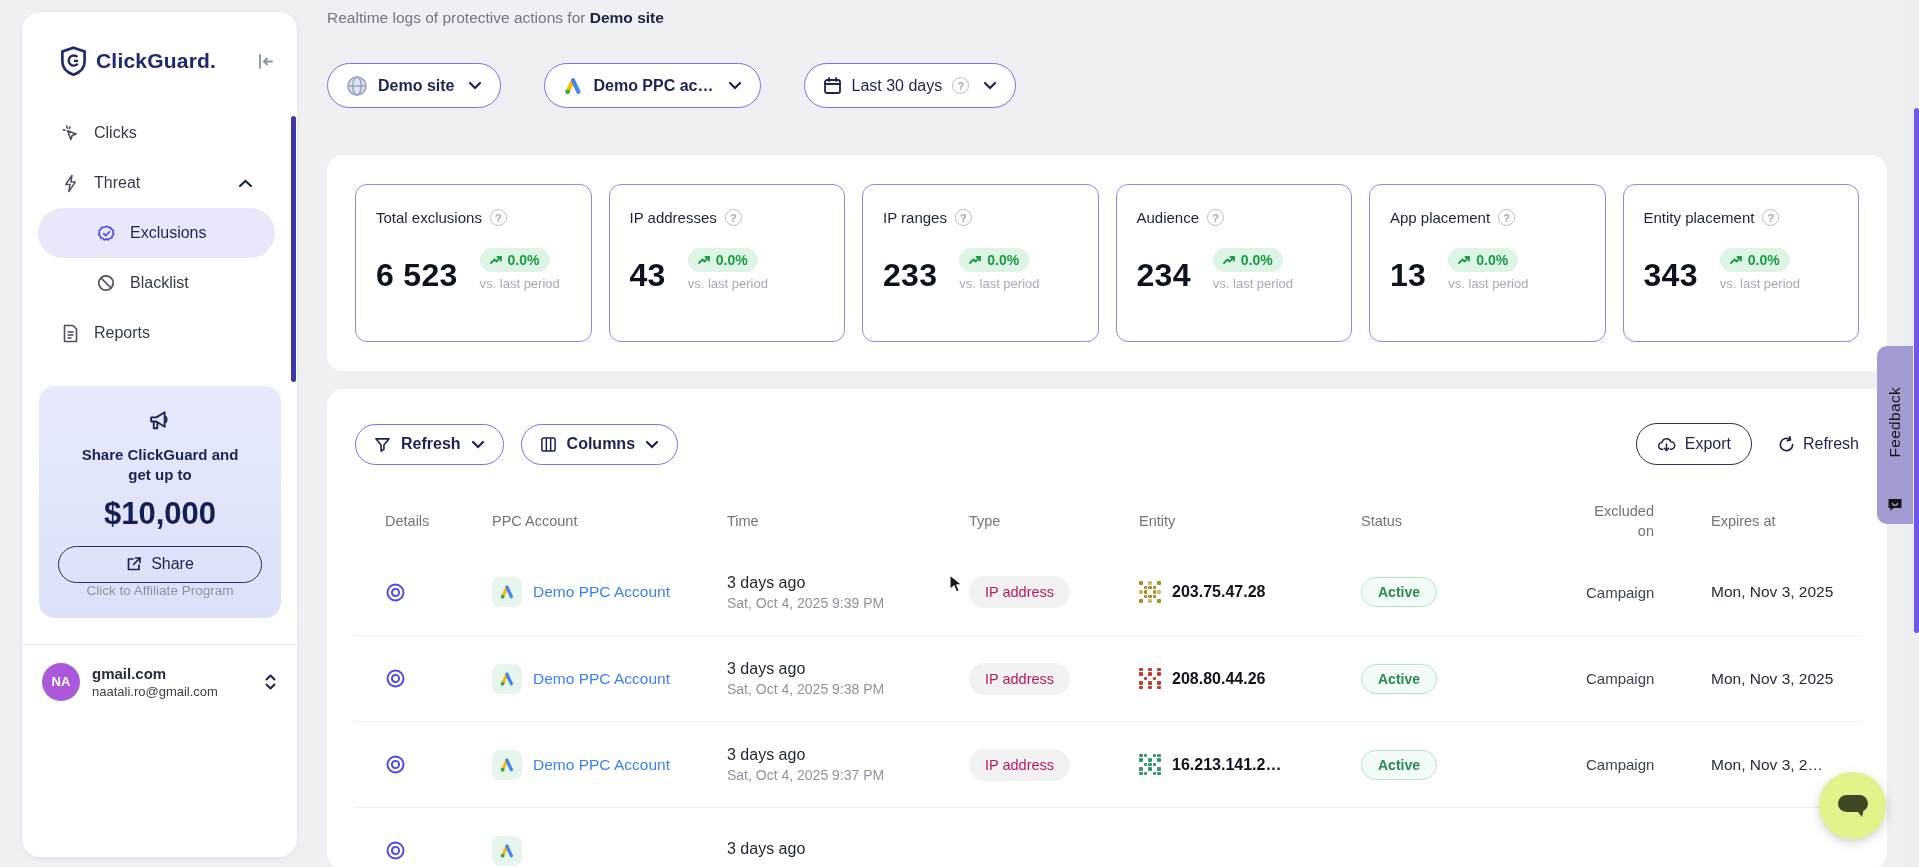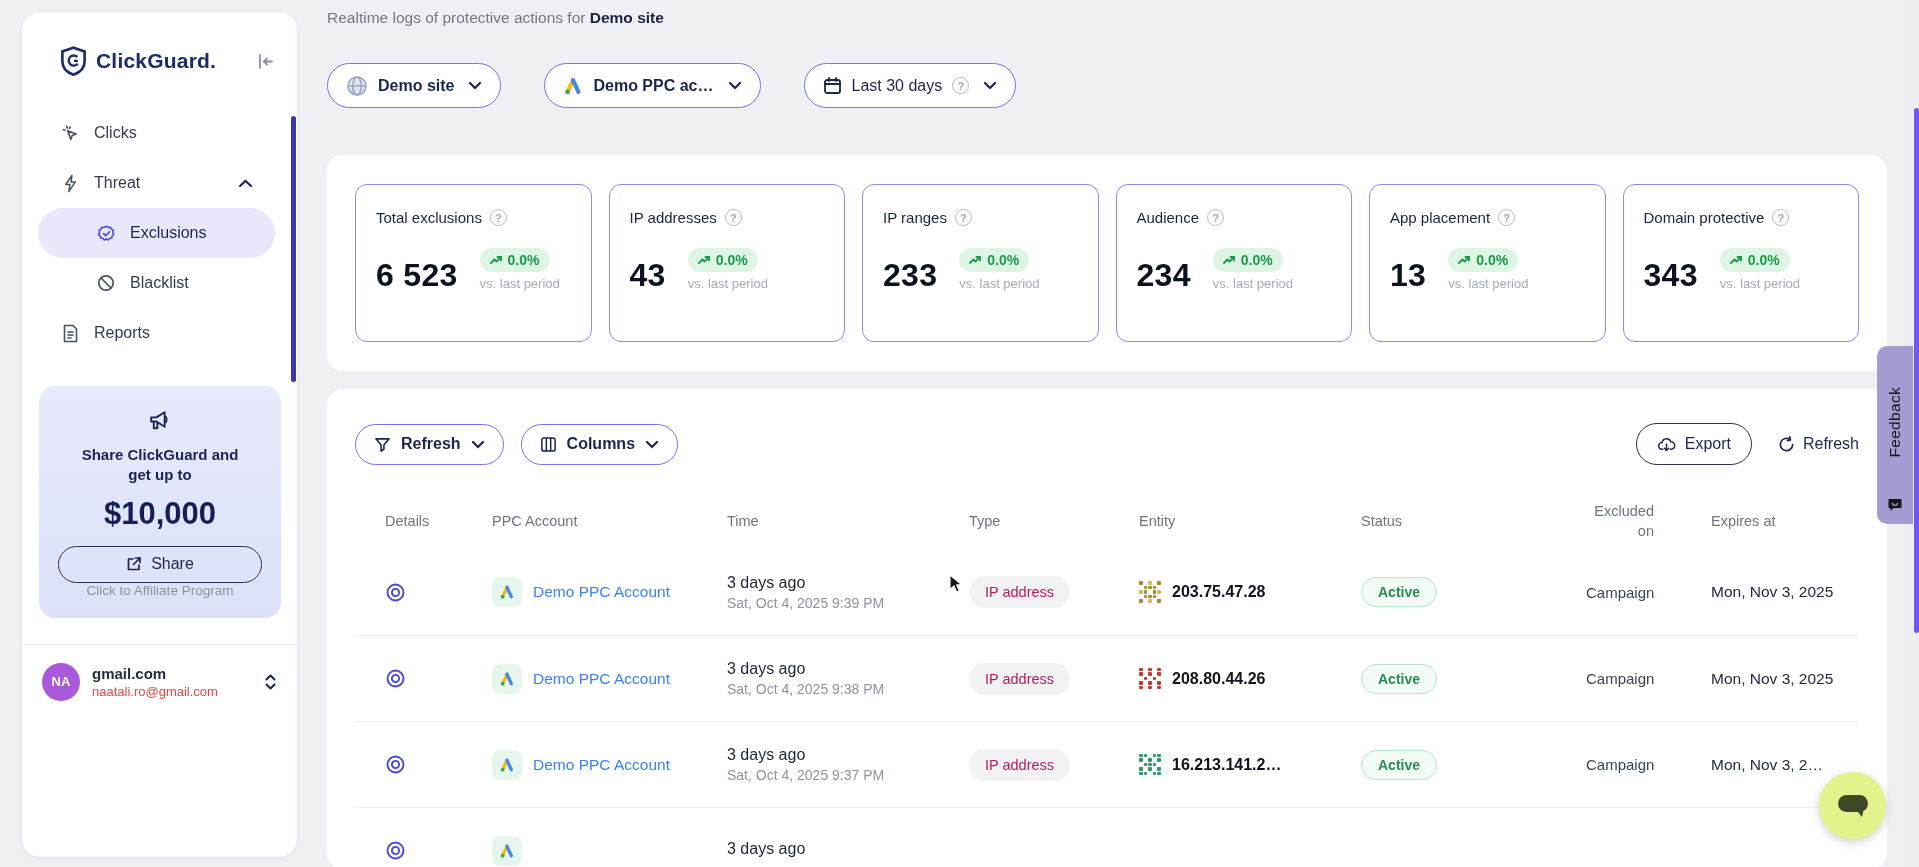--- a/index.html
+++ b/index.html
@@ -30,21 +30,21 @@
   .share-btn { margin-top:14px; width:204px; height:37px; border-radius:19px; border:1.5px solid #27305e; background:transparent;
                font-size:16px; color:#1b2452; display:inline-flex; align-items:center; justify-content:center; gap:9px; cursor:pointer; font-family:inherit;}
   .promo-caption { font-size:13.5px; color:#8d939f; }
 
   .settings-row { margin-top:50px; }
   .side-divider { border-top:1px solid #e8eaef; margin:26px 0 0 0; }
   .user-row { display:flex; align-items:center; gap:12px; padding:18px 20px 0 20px; cursor:pointer; }
   .avatar { width:38px; height:38px; border-radius:50%; background:#a959d9; color:#fff; font-size:13px; font-weight:700;
             display:flex; align-items:center; justify-content:center; flex:none;text-align:right; }
   .user-name { font-size:15px; font-weight:700; color:#272e3f; }
-  .user-email { font-size:13px; color:#ef4444; margin-top:2px; }
+  .user-email { font-size:13px; color:#404040; margin-top:2px; }
   .user-sort { margin-left:auto; color:#1b2452; display:flex; }
 
   
   .main { position:absolute; left:327px; top:0; width:1553px; }
   .subtitle { margin-top:9px; font-size:15.5px; color:#717784; }
   .subtitle b { color:#1b2340; font-weight:700; }
 
   .pills-row { margin-top:36px; display:flex; align-items:center; }
   .pill { height:45px; border:1.5px solid #7d6ef2; border-radius:23px; background:#fff; display:inline-flex; align-items:center;
           gap:10px; padding:0 18px; font-size:16px; font-weight:700; color:#1b2452; cursor:pointer; font-family:inherit; }
@@ -392,21 +392,21 @@
           </span>
           <span>0.0%</span>
         </span>
         <div class="delta-caption">vs. last period</div>
       </span>
     </div>
   </div>
 
   <div class="stat-card">
     <div class="stat-title-row">
-      <span class="stat-title">Domain protective</span>
+      <span class="stat-title">Entity placement</span>
       <span class="help">?</span>
     </div>
     <div class="stat-value-row">
       <span class="stat-value">343</span>
       <span>
         <span class="delta-pill">
           <span style="display:flex;">
             <svg width="13" height="10" viewBox="0 0 13 10" fill="none" stroke="#199a47" stroke-width="1.8" stroke-linecap="round" stroke-linejoin="round">
               <path d="M1 8 L4.5 4.5 L6.5 6.5 L11 2"></path>
                     <path d="M7.5 2 H11 V5.5"></path>

